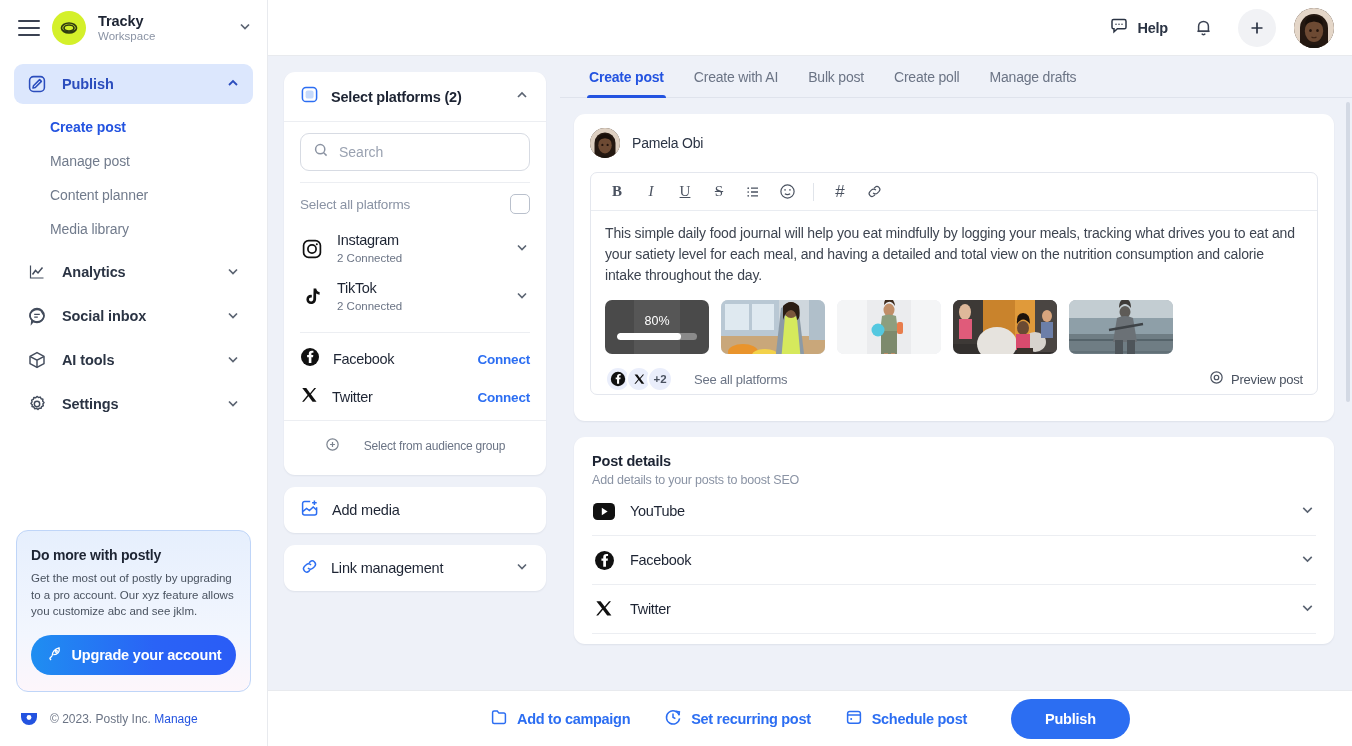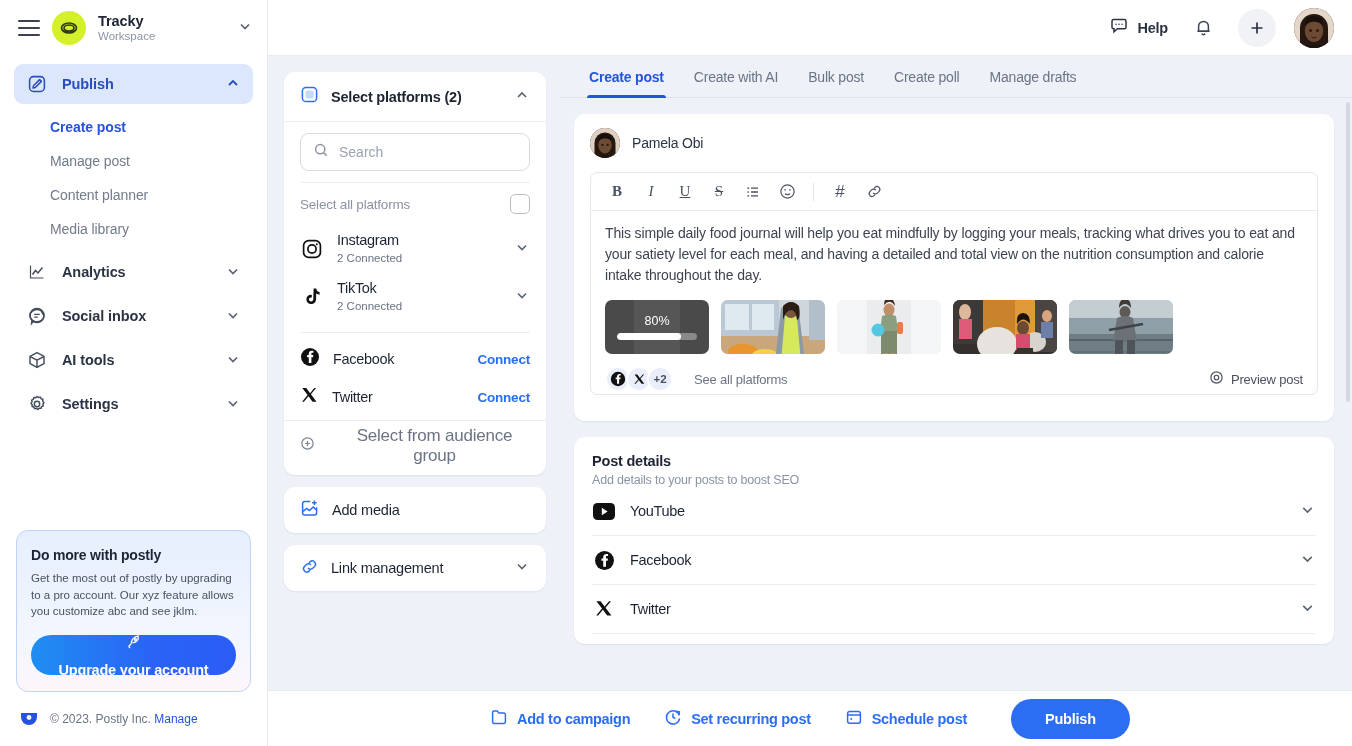--- a/index.html
+++ b/index.html
@@ -67,21 +67,21 @@
     padding: 16px 14px 16px 14px;
   }
   .promo-title { font-size: 14px; font-weight: 700; color: #1d2433; letter-spacing:-0.2px;}
   .promo-body { font-size: 11.5px; color: #49525f; line-height: 1.45; margin-top: 7px; }
   .promo-btn {
     margin-top: 15px; height: 40px; width: 100%;
     border: none; border-radius: 22px; cursor: pointer;
     background: linear-gradient(90deg,#1f8ef1 0%, #2a63f6 60%, #2a5cf6 100%);
     color: #fff; font-size: 14.5px; font-weight: 700;
     display: flex; align-items: center; justify-content: center; gap: 9px;
-    font-family: "Liberation Sans", sans-serif; letter-spacing:-0.2px;flex-direction:column;
+    font-family: "Liberation Sans", sans-serif; letter-spacing:-0.2px;
   }
   .footer { display: flex; align-items: center; gap: 10px; padding: 4px 16px 16px 18px; }
   .footer-logo { width: 22px; height: 22px; flex: 0 0 22px; }
   .footer-txt { font-size: 12px; color: #6b7485; }
   .footer-txt a { color: #2353e0; text-decoration: none; }
 
   
   .right { flex: 1; height: 746px; display: flex; flex-direction: column; min-width: 0; position: relative;}
   .topbar {
     height: 56px; background: #fff; border-bottom: 1px solid #e8eaee;
@@ -128,21 +128,21 @@
   .cbox { width:20px; height:20px; border:1.5px solid #b9c0cc; border-radius:5px; cursor:pointer; }
   .prow { height: 48px; display:flex; align-items:center; gap:13px; cursor:pointer; }
   .prow .pico { width: 24px; flex:0 0 24px; display:flex; align-items:center; justify-content:center; }
   .prow .ptxt { flex:1; line-height:1.2; }
   .prow .pname { font-size:14.5px; color:#1d2433; letter-spacing:-0.3px; }
   .prow .pconn { font-size:11.5px; color:#6b7485; margin-top:2px; }
   .prow2 { height: 38px; display:flex; align-items:center; gap:13px; }
   .prow2 .pname { flex:1; font-size:14.5px; color:#1d2433; letter-spacing:-0.3px;}
   .connect { font-size:13.5px; color:#2c6ef2; font-weight:700; cursor:pointer; letter-spacing:-0.2px;}
   .pcard-foot { border-top: 1px solid #eceef2; padding: 10px 16px 14px 16px; text-align:center; }
-  .audience-a { display:flex; align-items:center; justify-content:center; gap:24px; font-size:17px; color:#6b7485; height:30px; cursor:pointer; letter-spacing:-0.2px;}
+  .audience-a { display:flex; align-items:center; justify-content:center; gap:24px; font-size:12px; color:#6b7485; height:30px; cursor:pointer; letter-spacing:-0.2px;}
   .audience-b { font-size:13.5px; color:#6b7485; height:30px; display:flex; align-items:center; justify-content:center; cursor:pointer; letter-spacing:-0.2px;}
   .mini-card { margin-top: 12px; height:46px; display:flex; align-items:center; gap:12px; padding: 0 16px; cursor:pointer;}
   .mini-card .t { flex:1; font-size:14.5px; color:#1d2433; letter-spacing:-0.2px;}
 
   
   .mcol { flex: 1; min-width:0; display:flex; flex-direction:column; background:#eef1f8; }
   .tabs {
     height: 42px; background:#eef1f8; display:flex; align-items:flex-end;
     gap: 0; padding-left: 14px; border-bottom: 1px solid #dfe3ec; flex:0 0 42px;
   }

